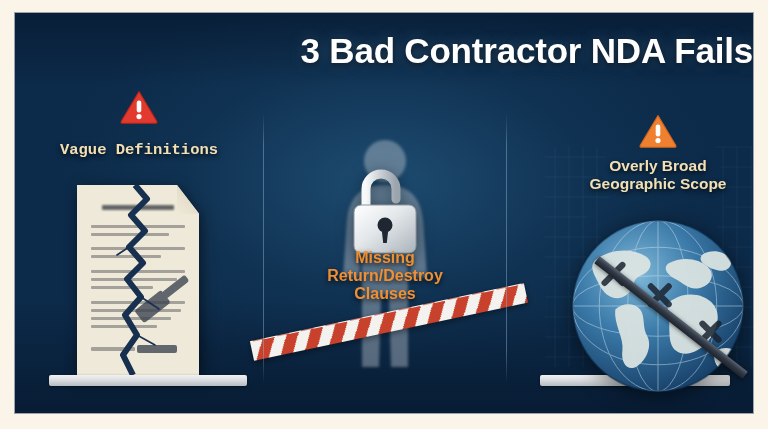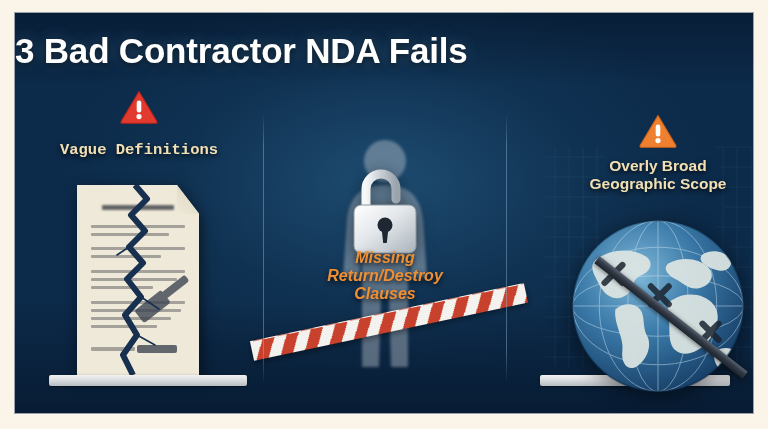--- a/index.html
+++ b/index.html
@@ -25,41 +25,41 @@
     pointer-events:none;
   }
   .canvas::after{
     content:"";position:absolute;inset:0;
     background:linear-gradient(180deg, rgba(4,16,34,.45) 0%, rgba(4,16,34,0) 18%, rgba(4,16,34,0) 72%, rgba(4,16,34,.55) 100%);
     pointer-events:none;
   }
 
   
   .title{
-    position:absolute;left:0;right:0;top:18px;
-    text-align:left;
+    position:absolute;left:8px;right:0;top:18px;
+    text-align:right;
     font-size:35px;font-weight:bold;letter-spacing:-.2px;
     color:#ffffff;
     text-shadow:0 2px 7px rgba(0,0,0,.65), 0 0 14px rgba(120,180,220,.35);
     z-index:9;
   }
 
   
   .divider{
     position:absolute;top:100px;width:1px;height:270px;
     background:linear-gradient(180deg, rgba(150,190,220,0) 0%, rgba(150,190,220,.42) 12%, rgba(150,190,220,.42) 88%, rgba(150,190,220,0) 100%);
     z-index:8;
   }
   .divider.d1{left:248px;}
   .divider.d2{left:491px;}
 
   
   .panel{position:absolute;top:0;height:400px;z-index:6;}
   .p1{left:0;width:248px;}
-  .p2{left:249px;width:242px;font-style:italic;}
+  .p2{left:249px;width:242px;}
   .p3{left:520px;width:246px;margin-top:24px;}
 
   .warn{
     position:absolute;top:76px;left:50%;transform:translateX(-50%);
     width:40px;height:36px;z-index:7;
   }
   .cap{
     position:absolute;left:6px;right:6px;
     text-align:center;font-weight:bold;line-height:1.14;
     z-index:7;

